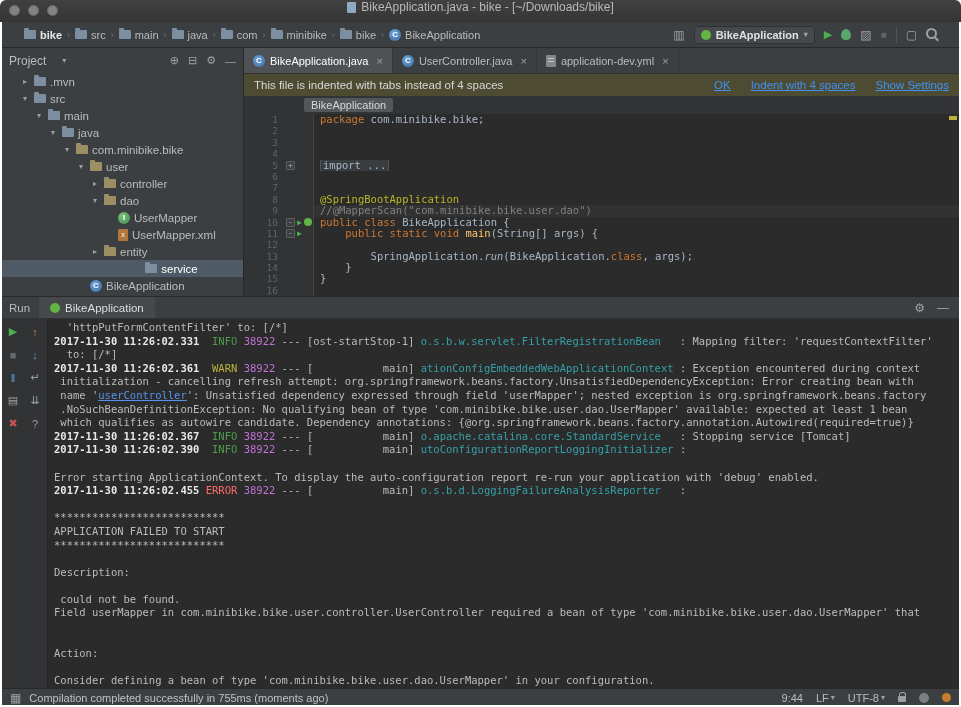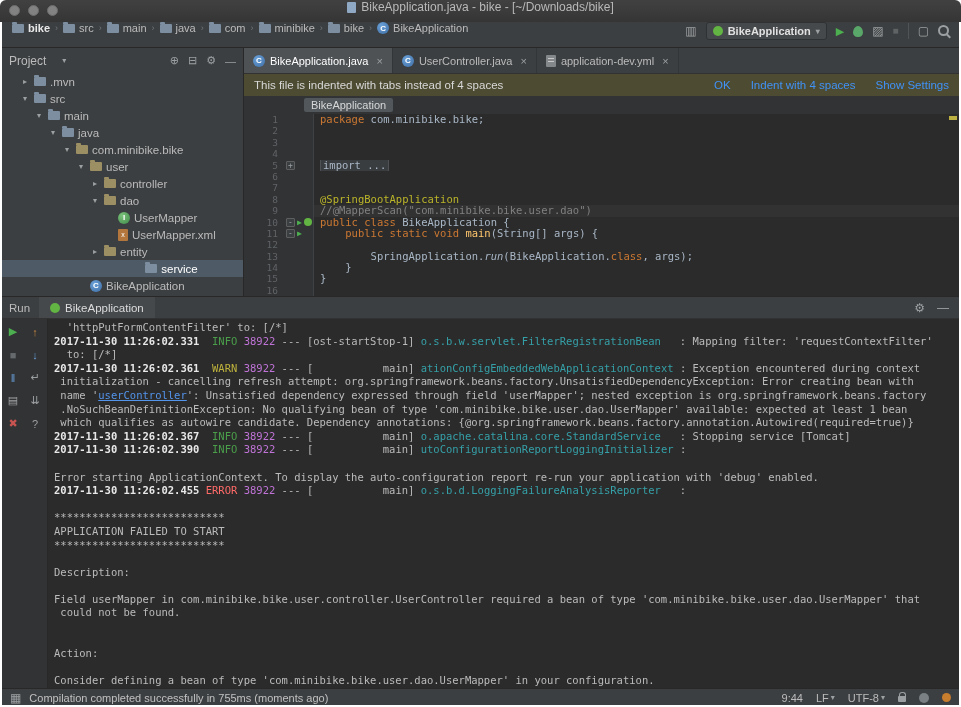--- a/index.html
+++ b/index.html
@@ -8,21 +8,21 @@
 .window{width:961px;height:707px;display:flex;flex-direction:column}
 
 .titlebar{flex:0 0 22px;background:linear-gradient(#414141,#353535);border-radius:6px 6px 0 0;position:relative;display:flex;align-items:flex-start;justify-content:center}
 .traffic{position:absolute;left:9px;top:5px;display:flex;gap:8px}
 .tl{width:11px;height:11px;border-radius:50%;background:#828282;border:1px solid #6c6c6c}
 .title{display:flex;align-items:center;gap:5px;color:#b9b9b9;font-size:12px}
 .doc-icon{width:9px;height:11px;background:#8fa8c4;border-radius:1px;display:inline-block}
 
 .app{flex:1;margin:0 2px 2px;display:flex;flex-direction:column;background:#3c3f41;overflow:hidden}
 
-.navbar{flex:0 0 26px;display:flex;align-items:flex-start;justify-content:space-between;padding:0 8px;background:#3c3f41;border-bottom:1px solid #282828}
+.navbar{flex:0 0 26px;display:flex;align-items:center;justify-content:space-between;padding:0 20px;background:#3c3f41;border-bottom:1px solid #282828}
 #crumbs{display:flex;align-items:center;gap:2px;font-size:11px;color:#bbbbbb;white-space:nowrap}
 .crumb{display:flex;align-items:center;gap:4px;padding:0 2px}
 .crumb-label.bold{font-weight:bold;color:#e8e8e8}
 .crumb-sep{color:#6f7577;font-size:9px;margin:0 1px}
 .nav-right{display:flex;align-items:center;gap:9px}
 .nicon{font-size:12px;color:#9da0a2;line-height:1}
 .nicon.green{color:#4db050;font-size:11px}
 .nicon.dim{color:#5f6364;font-size:10px}
 .sep{width:1px;height:16px;background:#515456}
 .runconfig{display:flex;align-items:center;gap:5px;background:#46494b;border:1px solid #2f3234;border-radius:3px;padding:2px 6px;color:#e0e0e0;font-size:11px;font-weight:bold}
@@ -52,21 +52,21 @@
 .i-yml{width:10px;height:12px;flex:0 0 10px;background:#83878a;border-radius:1px;position:relative;display:inline-block}
 .i-yml:before{content:"";position:absolute;left:2px;top:3px;width:6px;height:1px;background:#c8c8c8;box-shadow:0 3px 0 #c8c8c8}
 
 .editor-col{flex:1;min-width:0;display:flex;flex-direction:column;background:#2b2b2b}
 .tabbar{flex:0 0 26px;background:#3c3f41;display:flex;align-items:stretch;border-bottom:1px solid #323232}
 .tab{display:flex;align-items:center;gap:5px;padding:0 9px;font-size:11px;color:#bbbbbb;border-right:1px solid #333638}
 .tab.active{background:#4e5254;color:#ffffff}
 .tab-close{color:#9da0a2;font-size:11px;margin-left:3px}
 .banner{flex:0 0 22px;background:#4d4b32;display:flex;align-items:center;padding:0 10px;font-size:11.5px;color:#d8d8d8}
 .banner-actions{margin-left:auto;display:flex;gap:20px}
-.banner-actions .blink{color:#4092f7;cursor:pointer}
+.banner-actions .blink{color:#4092f7;text-decoration:underline;cursor:pointer}
 .crumbbar{flex:0 0 18px;background:#313335;display:flex;align-items:center}
 .crumbchip{margin-left:60px;background:#51575a;color:#d8d8d8;font-size:11px;padding:1px 7px;border-radius:2px}
 .codearea{flex:1;position:relative;font-family:"DejaVu Sans Mono",monospace;font-size:10.5px;line-height:11.4px;overflow:hidden}
 .code-line{display:flex;height:11.4px}
 .code-line.caret{background:#323232}
 .lnum{flex:0 0 40px;text-align:right;padding-right:6px;color:#606366;background:#313335;font-size:9.5px}
 .gut{flex:0 0 30px;background:#313335;border-right:1px solid #3f4244;display:flex;align-items:center;gap:2px;padding-left:2px}
 .ltext{flex:1;padding-left:6px;white-space:pre;overflow:hidden}
 .foldmark{width:9px;height:9px;border:1px solid #5e6060;background:#3c3f41;color:#9da0a2;font-size:8px;line-height:7px;text-align:center;border-radius:1px}
 .g-run{color:#4db050;font-size:8px}
@@ -424,22 +424,22 @@
             <div class="cline"></div>
             <div class="cline"><span class="k-pl">Error starting ApplicationContext. To display the auto-configuration report re-run your application with 'debug' enabled.</span></div>
             <div class="cline"><span class="k-ts">2017-11-30 11:26:02.455</span><span class="k-error"> ERROR </span><span class="k-pid">38922</span><span class="k-pl"> --- [           main] </span><span class="k-logger">o.s.b.d.LoggingFailureAnalysisReporter</span><span class="k-pl">   :</span></div>
             <div class="cline"></div>
             <div class="cline"><span class="k-pl">***************************</span></div>
             <div class="cline"><span class="k-pl">APPLICATION FAILED TO START</span></div>
             <div class="cline"><span class="k-pl">***************************</span></div>
             <div class="cline"></div>
             <div class="cline"><span class="k-pl">Description:</span></div>
             <div class="cline"></div>
+            <div class="cline"><span class="k-pl"> could not be found.</span></div>
             <div class="cline"><span class="k-pl">Field userMapper in com.minibike.bike.user.controller.UserController required a bean of type 'com.minibike.bike.user.dao.UserMapper' that</span></div>
-            <div class="cline"><span class="k-pl"> could not be found.</span></div>
             <div class="cline"></div>
             <div class="cline"></div>
             <div class="cline"><span class="k-pl">Action:</span></div>
             <div class="cline"></div>
             <div class="cline"><span class="k-pl">Consider defining a bean of type 'com.minibike.bike.user.dao.UserMapper' in your configuration.</span></div>
           </div>
       </div>
     </div>
 
     <div class="statusbar">

